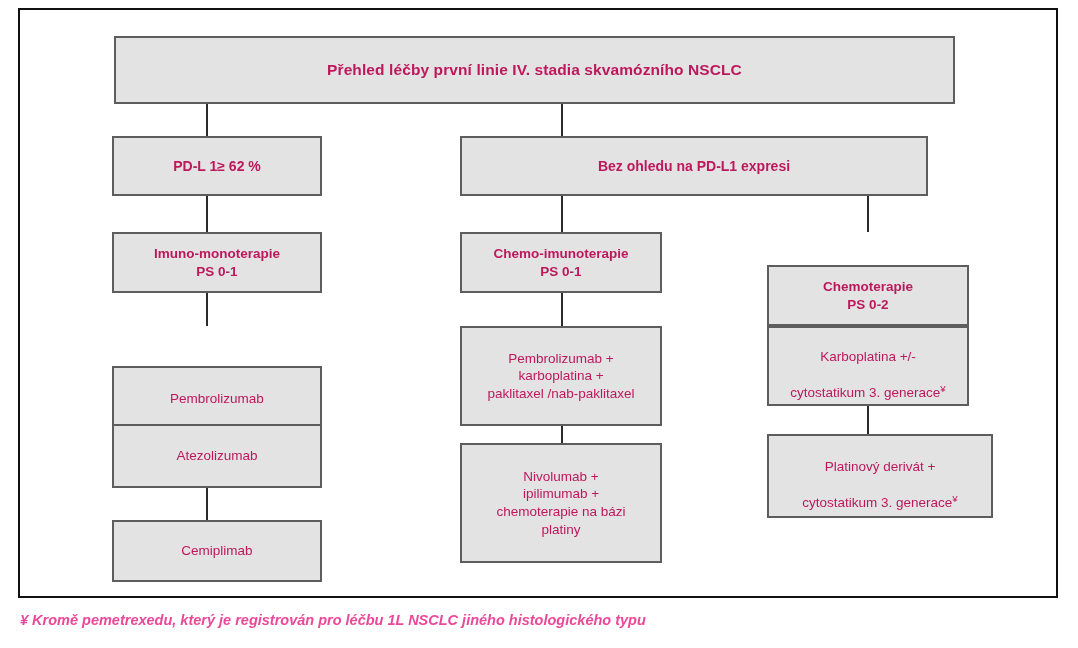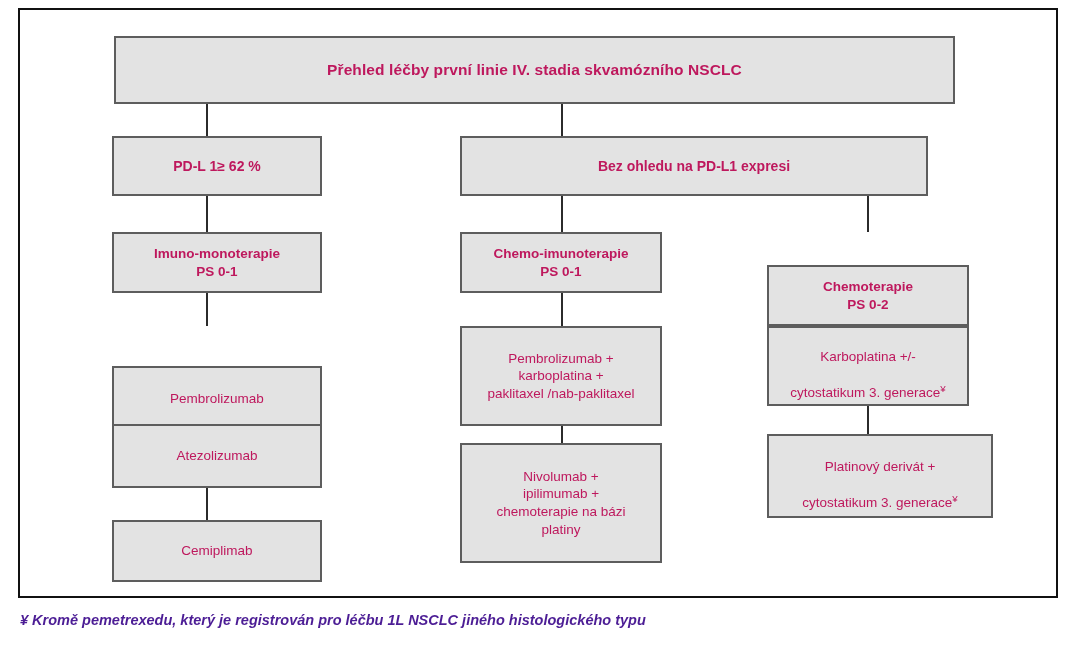--- a/index.html
+++ b/index.html
@@ -86,21 +86,21 @@
 
   
   #footnote {
     position: absolute;
     left: 20px;
     top: 612px;
     width: 1040px;
     font-size: 14.5px;
     font-style: italic;
     font-weight: 700;
-    color: #4c1d95;
+    color: #ec4899;
     white-space: nowrap;
   }
 </style>
 </head>
 <body>
 
 <div id="page">
 
   <div id="frame">
 

